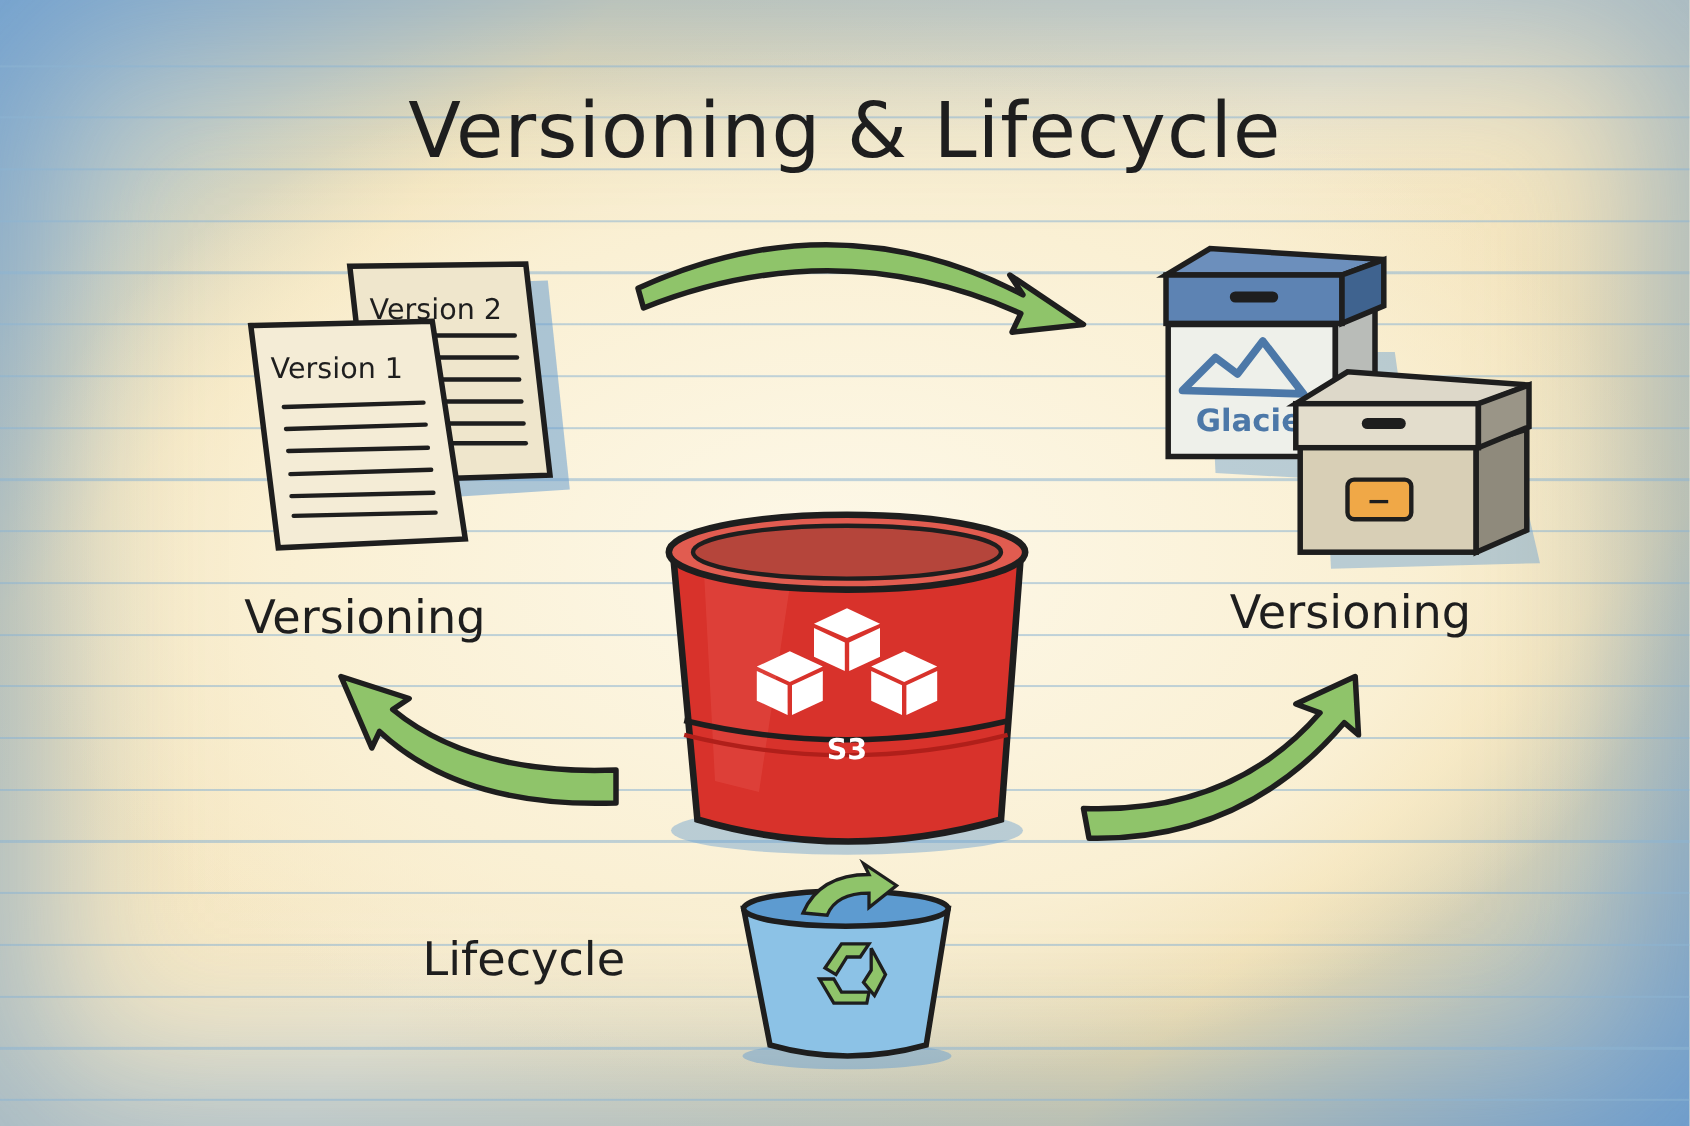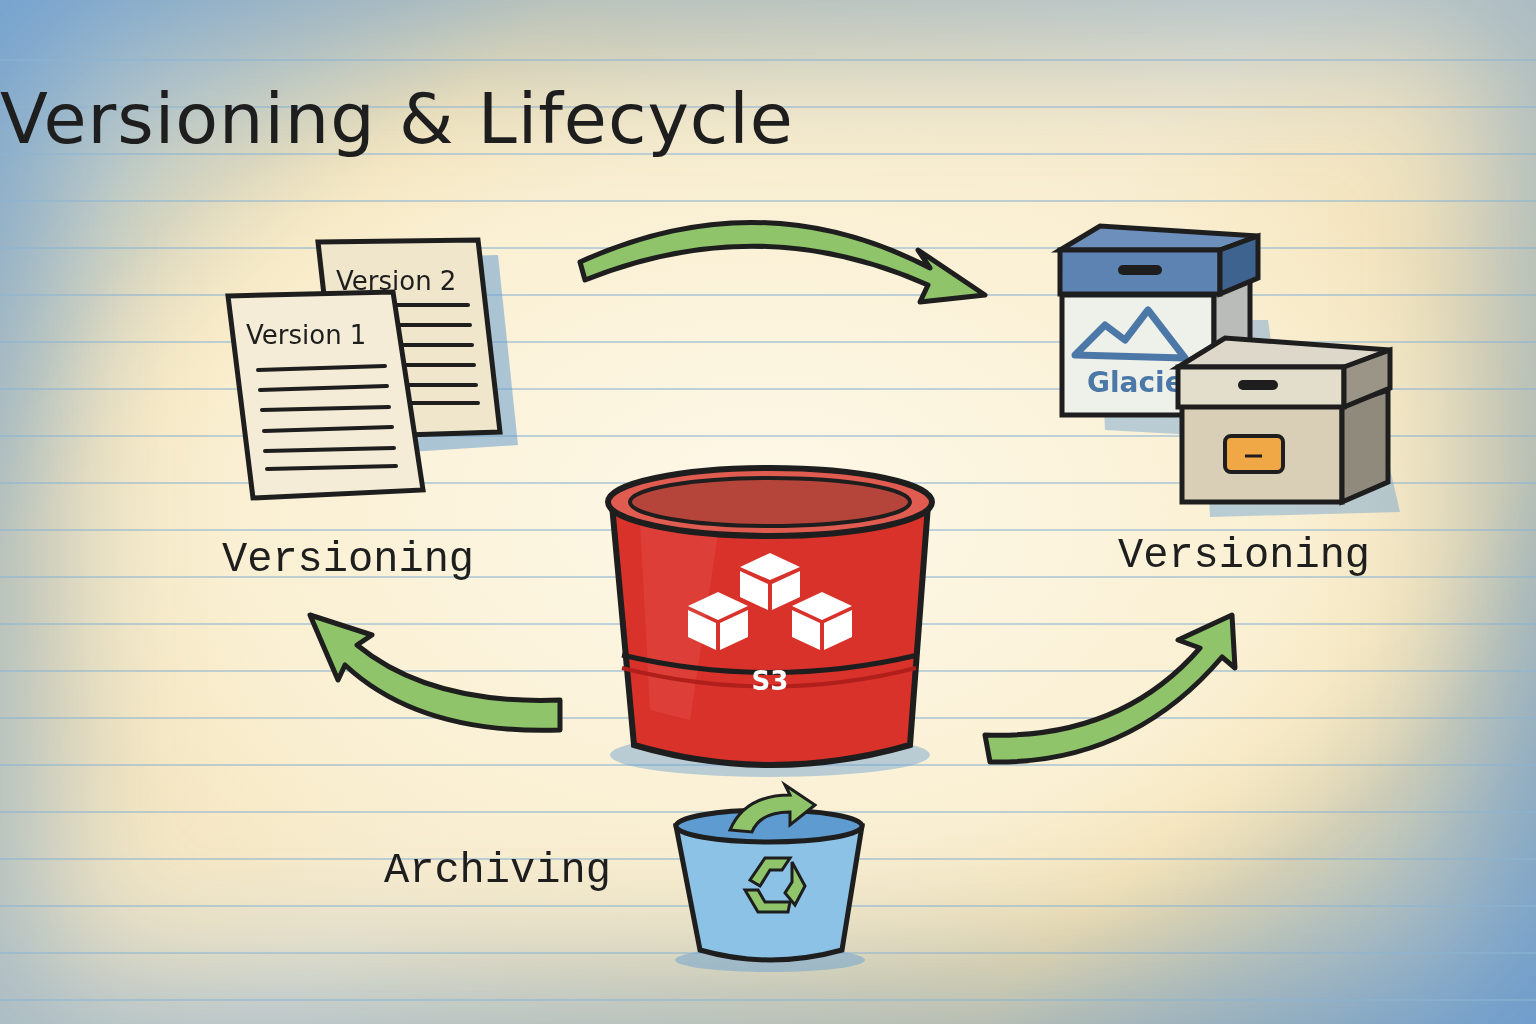--- a/index.html
+++ b/index.html
@@ -18,25 +18,25 @@
   .bg::after {
     content: ""; position: absolute; inset: 0;
     box-shadow: inset 0 0 140px 40px rgba(96,146,196,0.55);
   }
   .lines {
     position: absolute; inset: 0;
     background-image: repeating-linear-gradient(to bottom, transparent 0, transparent 45px, rgba(140,180,210,0.55) 45px, rgba(140,180,210,0.55) 47px);
     background-position: 0 14px;
   }
   .title {
-    position: absolute; left: 0; width: 1536px; top: 78px; text-align: left;
+    position: absolute; left: 0; width: 1536px; top: 78px; text-align: center;
     font-size: 70px; color: #1e1e1e; letter-spacing: 1px;
   }
   .label {
-    position: absolute; font-size: 42px; color: #1e1e1e; font-family: Liberation Mono, monospace;
+    position: absolute; font-size: 42px; color: #1e1e1e;
   }
   .lbl-versioning { left: 222px; top: 536px; }
   .lbl-archiving { left: 1118px; top: 532px; }
   .lbl-lifecycle { left: 384px; top: 847px; }
   svg.art { position: absolute; inset: 0; }
   .doc-text { font-size: 26px; fill: #1e1e1e; font-family: "DejaVu Sans", sans-serif; }
   .glacier-text { font-size: 28px; font-weight: bold; fill: #4c78a8; font-family: "DejaVu Sans", sans-serif; }
   .s3-text { font-size: 26px; font-weight: bold; fill: #fff; font-family: "DejaVu Sans", sans-serif; }
 </style>
 </head>
@@ -132,13 +132,13 @@
     <g fill="#8fc46a" stroke="#1e1e1e" stroke-width="3">
       <path d="M750 880 L765 858 L790 858 L782 870 L770 870 L760 886 Z"></path>
       <path d="M792 862 L805 886 L795 905 L785 893 L792 882 Z"></path>
       <path d="M788 912 L758 912 L745 890 L758 890 L765 902 L790 902 Z"></path>
     </g>
   </g>
 </svg>
 
 <div class="label lbl-versioning">Versioning</div>
 <div class="label lbl-archiving">Versioning</div>
-<div class="label lbl-lifecycle">Archiving</div>
+<div class="label lbl-lifecycle">Lifecycle</div>
 
 </body></html>

